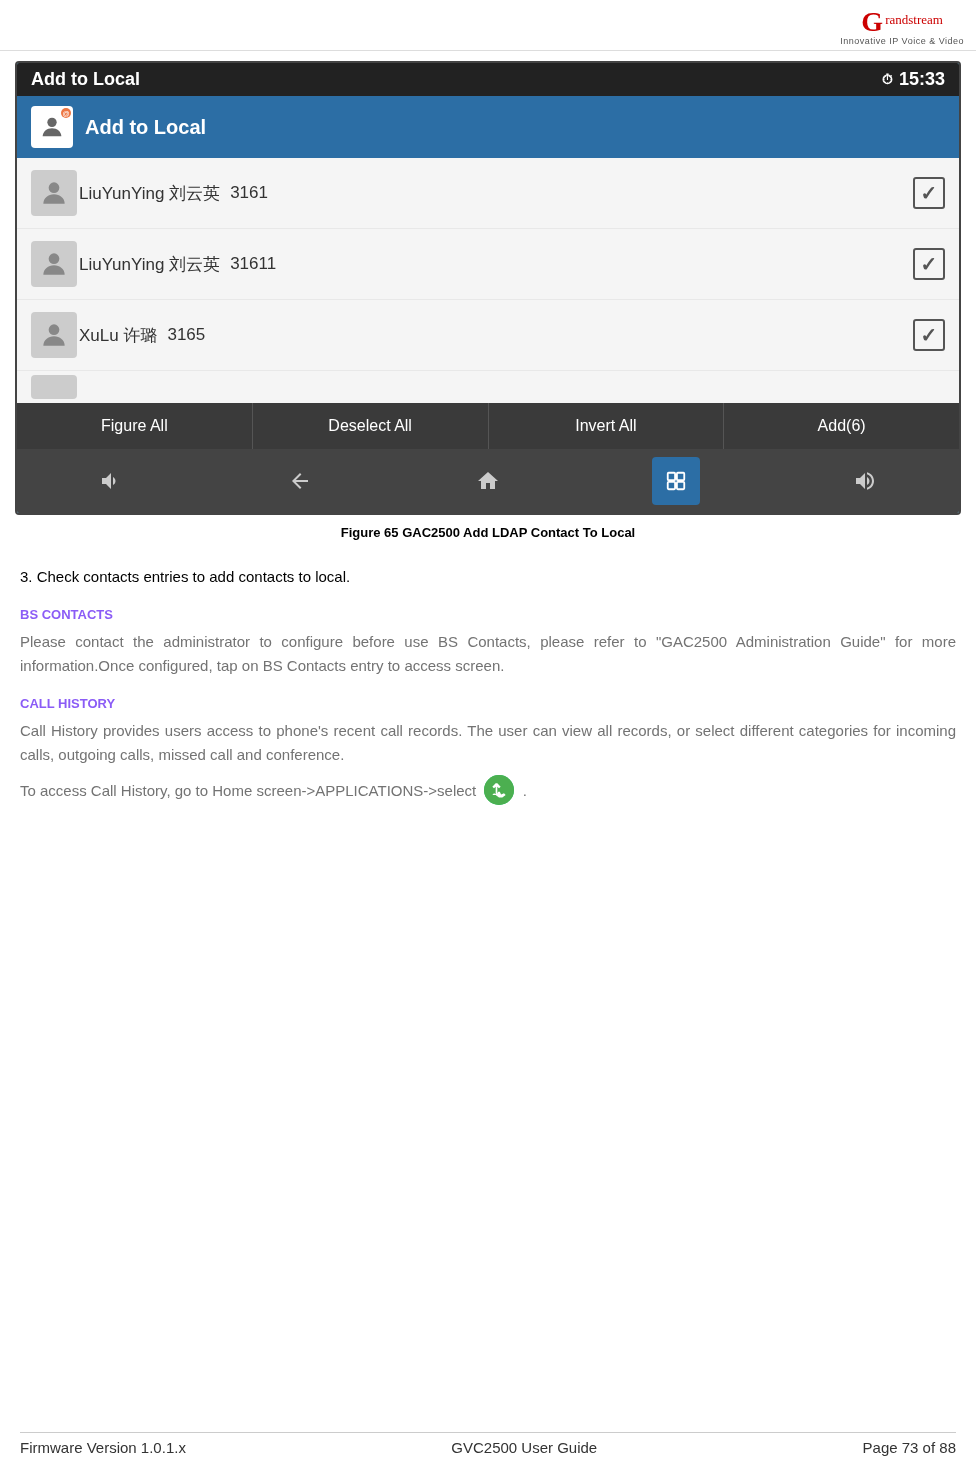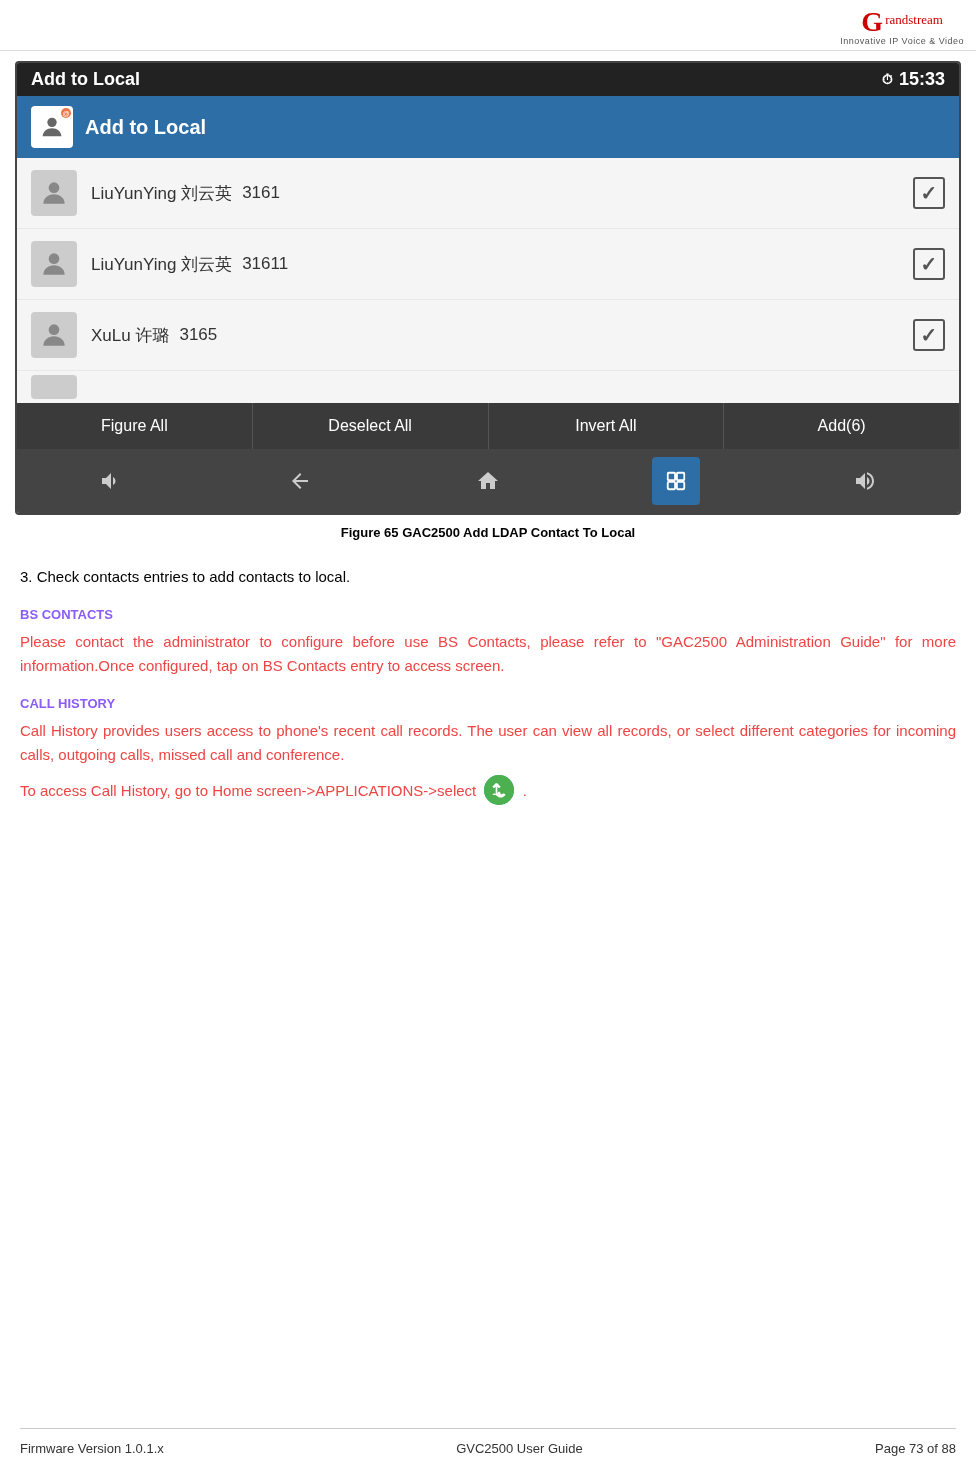--- a/index.html
+++ b/index.html
@@ -124,21 +124,21 @@
     
     .contact-list {
       background: #fff;
     }
 
     .contact-item {
       display: flex;
       align-items: center;
       padding: 12px 14px;
       border-bottom: 1px solid #e8e8e8;
-      gap: 14px;
+      gap: 2px;
       background: #f5f5f5;
     }
 
     .contact-avatar {
       width: 46px;
       height: 46px;
       background: #ccc;
       border-radius: 4px;
       display: flex;
       align-items: center;
@@ -266,21 +266,21 @@
 
     .section-heading {
       font-size: 13px;
       font-weight: bold;
       color: #8b5cf6;
       margin: 18px 0 8px 0;
     }
 
     .section-text {
       font-size: 15px;
-      color: #ef4444;
+      color: #737373;
       line-height: 1.6;
       margin-bottom: 10px;
       text-align: justify;
     }
 
     .inline-icon {
       display: inline-block;
       width: 30px;
       height: 30px;
       background: #2c7;
@@ -298,24 +298,24 @@
 
     
     .page-footer {
       position: absolute;
       bottom: 10px;
       left: 20px;
       right: 20px;
       display: flex;
       justify-content: space-between;
       align-items: center;
-      font-size: 13px;
+      font-size: 15px;
       color: #333;
       border-top: 1px solid #ccc;
-      padding-top: 12px;
+      padding-top: 6px;
     }
 
     .contact-row-content {
       display: flex;
       gap: 10px;
       align-items: center;
       flex: 1;
     }
   </style>
 </head>

